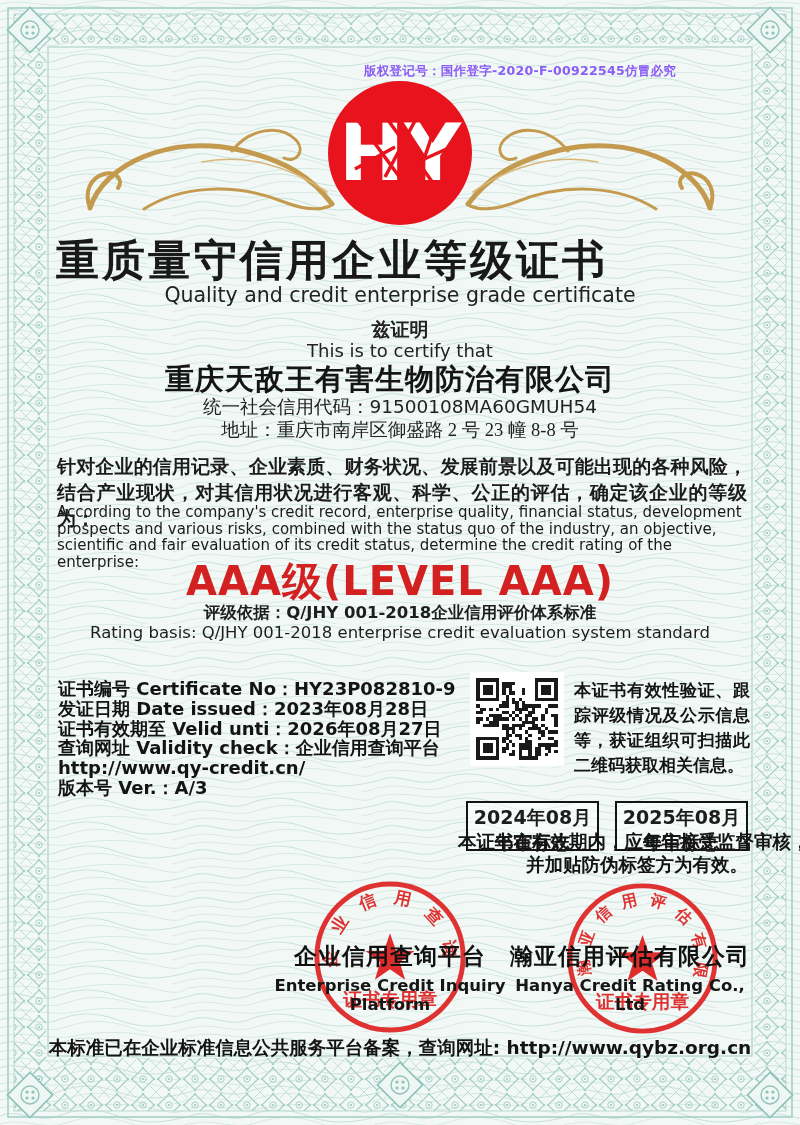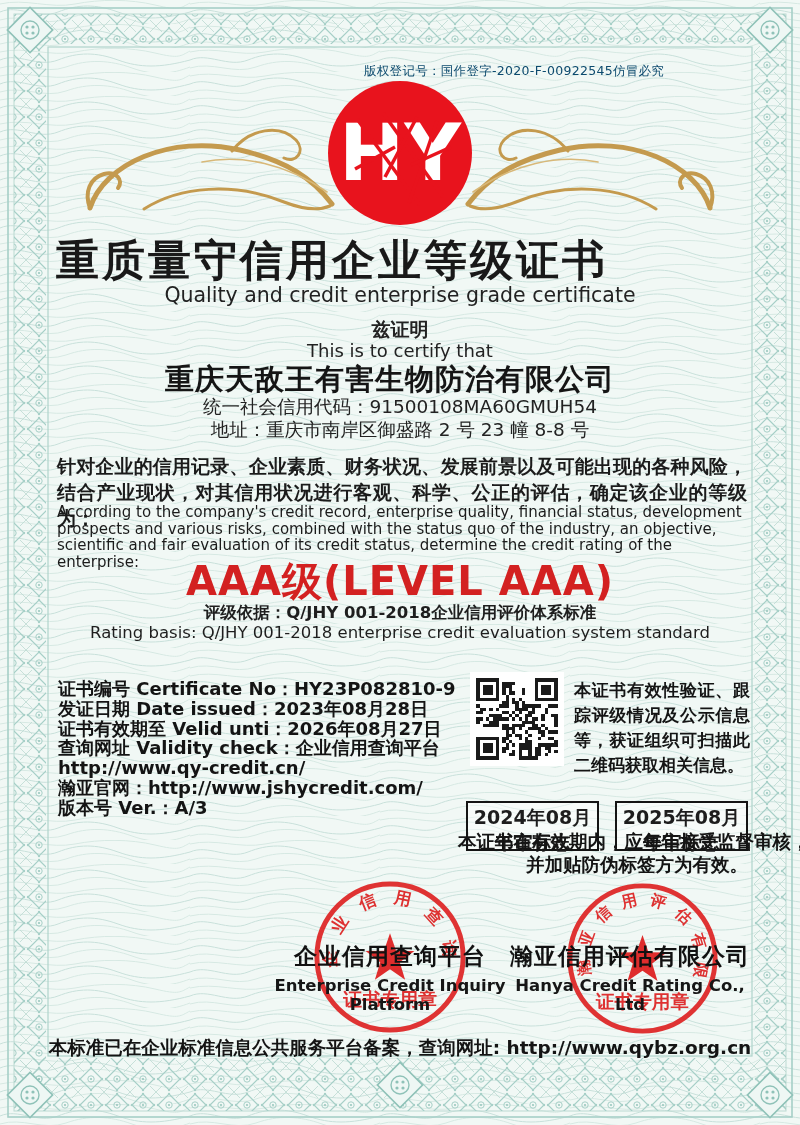--- a/index.html
+++ b/index.html
@@ -5,29 +5,29 @@
   html,body{margin:0;padding:0;}
   body{
     width:800px;height:1125px;position:relative;overflow:hidden;
     background:#f1f8f5;
     font-family:"DejaVu Sans","Liberation Sans",sans-serif;
     color:#1d1d1d;
   }
   .abs{position:absolute;}
   .bgsvg{left:0;top:0;z-index:0;}
   .content{z-index:2;}
-  .top-notice{left:364px;top:63px;font-size:12.5px;font-weight:400;color:#0c4a6e;white-space:nowrap;letter-spacing:.3px;}
+  .top-notice{left:364px;top:63px;font-size:12.5px;font-weight:700;color:#8b5cf6;white-space:nowrap;letter-spacing:.3px;}
   .logo{left:325px;top:77px;width:150px;height:150px;}
   .title-cn{left:0;top:232px;width:664px;text-align:center;font-size:43px;font-weight:800;letter-spacing:3px;color:#191919;}
   .title-en{left:0;top:283px;width:800px;text-align:center;font-size:20.5px;font-weight:500;color:#222;}
   .certify-cn{left:0;top:317px;width:800px;text-align:center;font-size:19px;font-weight:600;color:#222;}
   .certify-en{left:0;top:340px;width:800px;text-align:center;font-size:18px;color:#222;}
   .company-name{left:0;top:360px;width:780px;text-align:center;font-size:29px;font-weight:800;color:#151515;letter-spacing:1px;}
   .company-code{left:0;top:394px;width:800px;text-align:center;font-size:18.5px;font-weight:500;color:#222;}
-  .company-addr{left:0;top:417px;width:800px;text-align:center;font-size:18.5px;font-weight:500;color:#222;}
+  .company-addr{left:0;top:417px;width:800px;text-align:center;font-size:18.5px;font-weight:500;color:#222;font-family:Liberation Serif, serif;}
   .para-cn{left:57px;top:453px;width:690px;font-size:19px;line-height:26px;font-weight:600;color:#1b1b1b;text-align:justify;}
   .para-en{left:57px;top:504px;width:690px;font-size:15px;line-height:16.5px;font-weight:500;color:#1b1b1b;}
   .grade{left:0;top:554px;width:800px;text-align:center;font-size:40px;font-weight:900;color:#d32121;letter-spacing:1px;}
   .basis-cn{left:0;top:602px;width:800px;text-align:center;font-size:16.5px;font-weight:600;color:#1e1e1e;}
   .basis-en{left:0;top:623px;width:800px;text-align:center;font-size:16.5px;color:#1e1e1e;}
   .details{left:58px;top:679px;width:402px;font-size:18px;line-height:19.8px;font-weight:600;color:#141414;}
   .details div{white-space:nowrap;}
   .qr{left:470px;top:672px;width:94px;height:94px;}
   .qr-note{left:574px;top:678px;width:176px;font-size:17px;line-height:25px;font-weight:600;color:#141414;text-align:justify;}
   .badges{left:466px;top:801px;width:282px;display:flex;gap:16px;}
@@ -137,21 +137,20 @@
 <div class="abs content grade">AAA级(LEVEL AAA)</div>
 <div class="abs content basis-cn">评级依据：Q/JHY 001-2018企业信用评价体系标准</div>
 <div class="abs content basis-en">Rating basis: Q/JHY 001-2018 enterprise credit evaluation system standard</div>
 
 <div class="abs content details">
   <div>证书编号 Certificate No：HY23P082810-9</div>
   <div>发证日期 Date issued：2023年08月28日</div>
   <div>证书有效期至 Velid unti：2026年08月27日</div>
   <div>查询网址 Validity check：企业信用查询平台</div>
   <div>http://www.qy-credit.cn/</div>
-  <div>瀚亚官网：http://www.jshycredit.com/</div>
   <div>版本号 Ver.：A/3</div>
 </div>
 
 <div class="abs content qr">
   <svg id="qrsvg" width="94" height="94" viewBox="0 0 29 29" shape-rendering="crispEdges">
       <rect x="0" y="0" width="29" height="29" fill="#ffffff"></rect>
       <rect x="10" y="3" width="1" height="1" fill="#1a1a1a"></rect>
       <rect x="11" y="3" width="1" height="1" fill="#1a1a1a"></rect>
       <rect x="12" y="3" width="1" height="1" fill="#1a1a1a"></rect>
       <rect x="13" y="3" width="1" height="1" fill="#1a1a1a"></rect>

